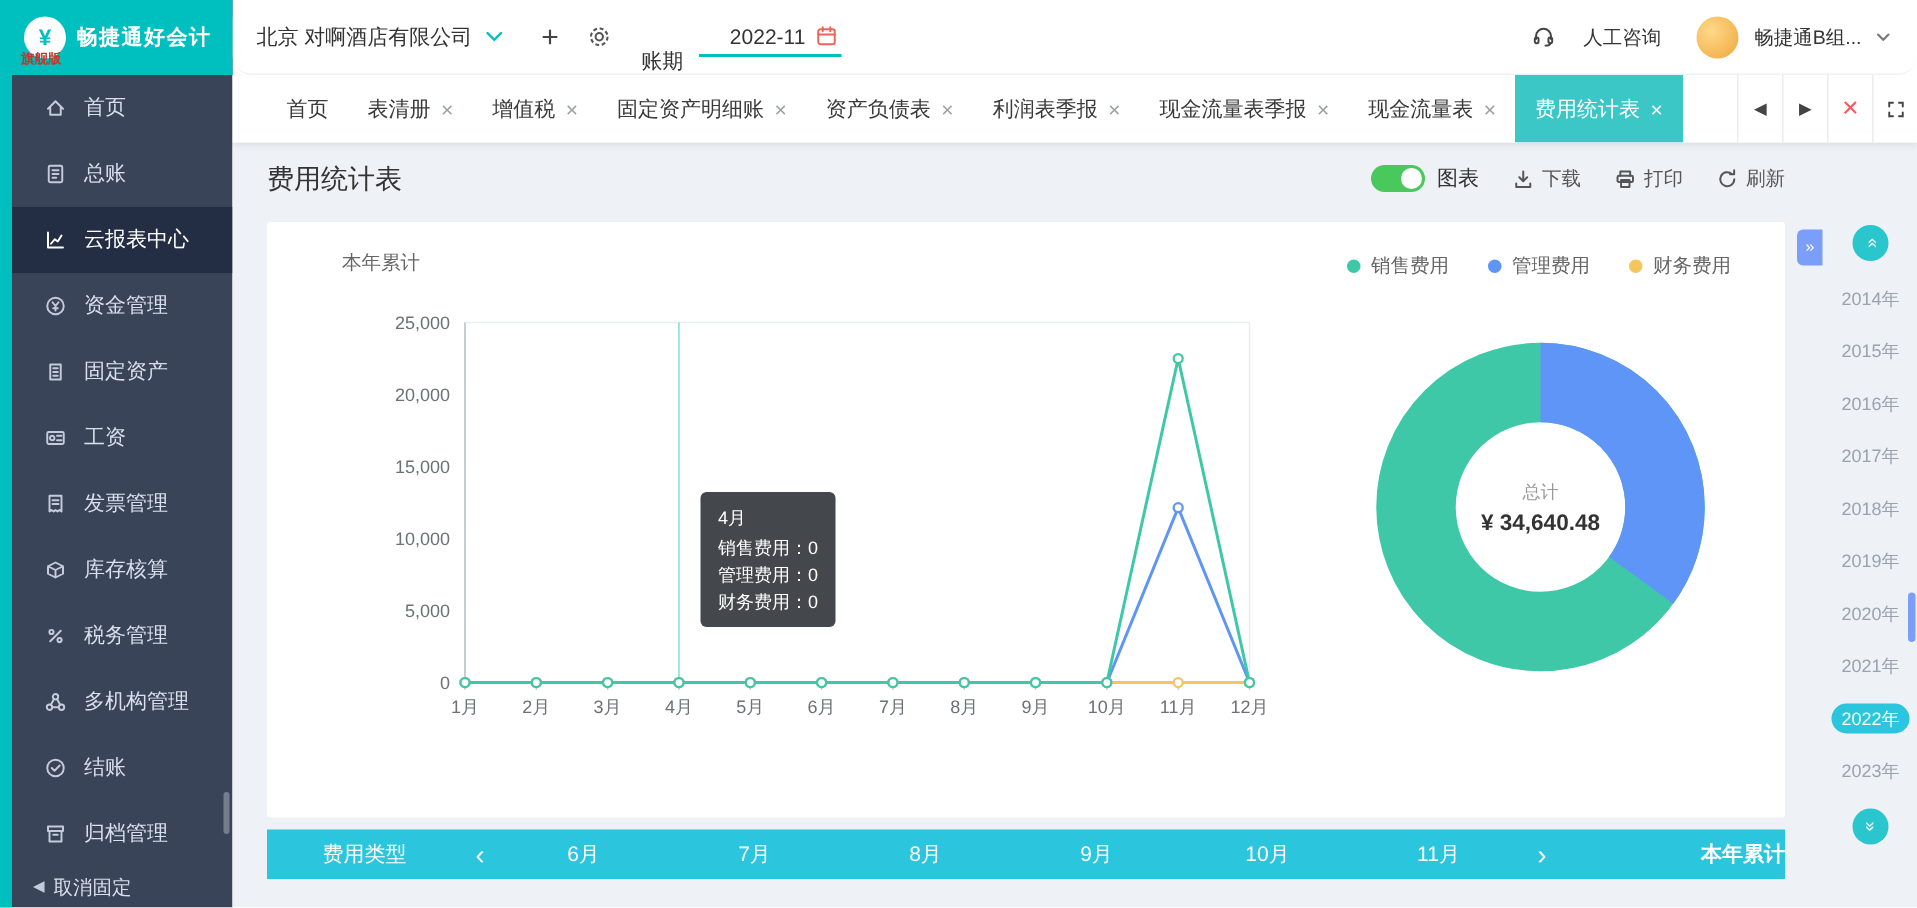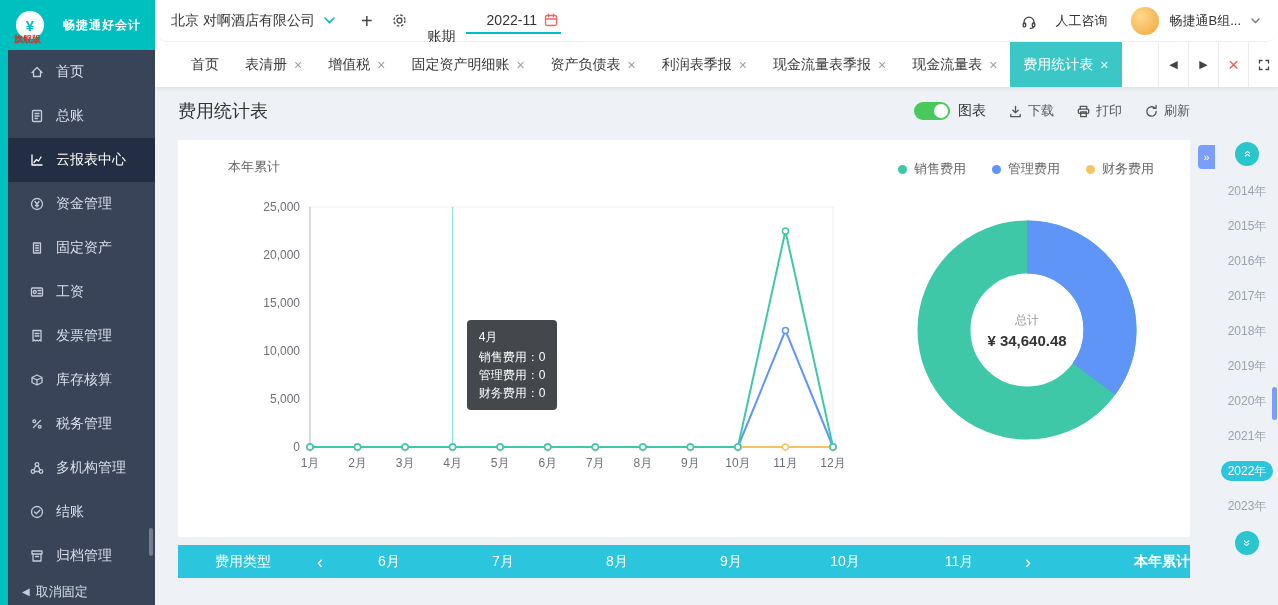--- a/index.html
+++ b/index.html
@@ -10,46 +10,46 @@
   *{margin:0;padding:0;box-sizing:border-box;}
   html,body{width:1278px;height:605px;overflow:hidden;}
   body{font-family:"Liberation Sans","DejaVu Sans",sans-serif;font-size:14px;color:#333;background:#fff;}
   svg{display:block;}
   .app{width:1278px;height:605px;display:flex;}
 
   
   .left-col{width:155px;height:605px;display:flex;flex-direction:column;background:var(--sidebar);border-left:8px solid var(--teal);flex-shrink:0;}
   .logo{height:50px;background:var(--teal);position:relative;display:flex;align-items:center;padding-left:8px;flex-shrink:0;}
   .logo-circle{width:28px;height:28px;border-radius:50%;background:#fff;color:var(--teal);font-weight:bold;font-size:15px;display:flex;align-items:center;justify-content:center;flex-shrink:0;}
-  .logo-title{color:#fff;font-size:12px;font-weight:bold;margin-left:19px;letter-spacing:1px;white-space:nowrap;}
+  .logo-title{color:#fff;font-size:14px;font-weight:bold;margin-left:7px;letter-spacing:1px;white-space:nowrap;}
   .logo-badge{position:absolute;left:6px;top:33px;font-size:9px;color:#c0392b;font-weight:bold;}
   .menu{flex:1;display:flex;flex-direction:column;position:relative;}
   .menu-item{height:44px;display:flex;align-items:center;gap:11px;padding-left:21px;color:#d9dfec;cursor:pointer;font-size:14px;}
   .menu-item svg{stroke:#c3cbdc;fill:none;stroke-width:1.3;stroke-linecap:round;stroke-linejoin:round;flex-shrink:0;}
   .menu-item.active{background:var(--sidebar-active);color:#fff;}
   .menu-item.active svg{stroke:#fff;}
   .side-scroll-thumb{position:absolute;right:2px;bottom:22px;width:4px;height:28px;background:rgba(255,255,255,.3);border-radius:2px;}
   .unpin{height:27px;display:flex;align-items:center;gap:6px;padding-left:14px;color:#d9dfec;font-size:13px;cursor:pointer;flex-shrink:0;}
   .unpin-icon{font-size:10px;color:#c3cbdc;}
 
   
   .right-col{flex:1;display:flex;flex-direction:column;min-width:0;}
 
-  .topbar{height:42px;background:#fff;display:flex;align-items:center;padding:0 18px 0 16px;border-bottom:1px solid #f0f2f5;flex-shrink:0;border-radius:13px;}
+  .topbar{height:50px;background:#fff;display:flex;align-items:center;padding:0 18px 0 16px;border-bottom:1px solid #f0f2f5;flex-shrink:0;border-radius:13px;}
   .company{font-size:14px;color:#333;cursor:pointer;display:flex;align-items:center;gap:9px;}
   .company svg{stroke:var(--teal);fill:none;stroke-width:1.6;stroke-linecap:round;}
   .plus-btn{font-size:20px;color:#444;margin-left:26px;cursor:pointer;line-height:1;}
   .gear-btn{margin-left:18px;cursor:pointer;}
   .gear-btn svg{stroke:#555;fill:none;stroke-width:1.3;}
   .period-label{margin-left:20px;color:#333;margin-top:33px;}
   .period-box{margin-left:10px;display:flex;align-items:center;gap:7px;border-bottom:2px solid var(--teal);padding:5px 3px 4px;cursor:pointer;}
   .period-value{font-size:14px;color:#333;margin-left:18px;}
   .calendar-icon svg{stroke:#f0635c;fill:none;stroke-width:1.3;stroke-linecap:round;}
   .top-right{margin-left:auto;display:flex;align-items:center;gap:10px;}
-  .support{display:flex;align-items:flex-end;gap:18px;font-size:13px;color:#333;cursor:pointer;margin-right:14px;}
+  .support{display:flex;align-items:flex-start;gap:18px;font-size:13px;color:#333;cursor:pointer;margin-right:14px;}
   .support svg{stroke:#444;fill:none;stroke-width:1.3;stroke-linecap:round;}
   .avatar{width:28px;height:28px;border-radius:50%;background:radial-gradient(circle at 35% 35%,#ffd98a,#efa63a);cursor:pointer;flex-shrink:0;}
   .user-name{font-size:13px;color:#333;cursor:pointer;white-space:nowrap;}
   .user-chevron svg{stroke:#777;fill:none;stroke-width:1.4;stroke-linecap:round;}
 
   .tabbar{height:45px;background:#fff;display:flex;align-items:stretch;box-shadow:0 2px 4px rgba(0,0,0,.07);position:relative;z-index:2;flex-shrink:0;}
   .tabs{display:flex;align-items:stretch;padding-left:23px;overflow:hidden;flex:1;min-width:0;}
   .tab{display:flex;align-items:center;gap:7px;padding:0 13px;font-size:14px;color:#3a3a3a;cursor:pointer;white-space:nowrap;}
   .tab .tab-close{font-size:14px;color:#9aa0a8;line-height:1;}
   .tab.active{background:var(--active-tab);color:#fff;}

